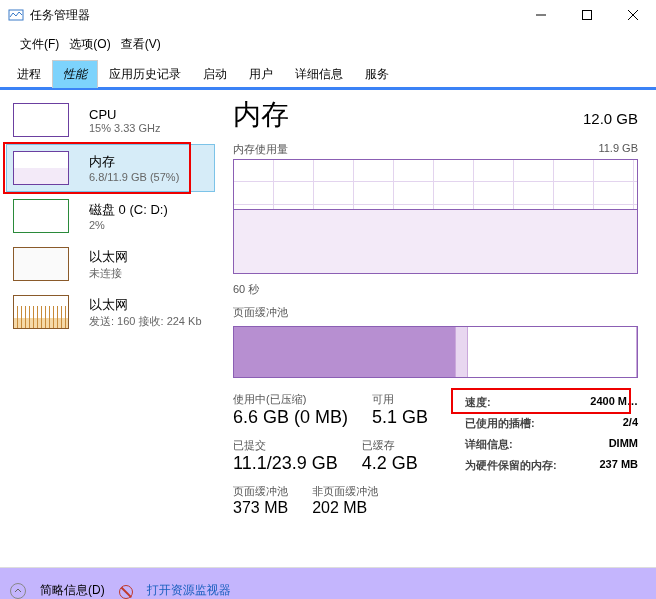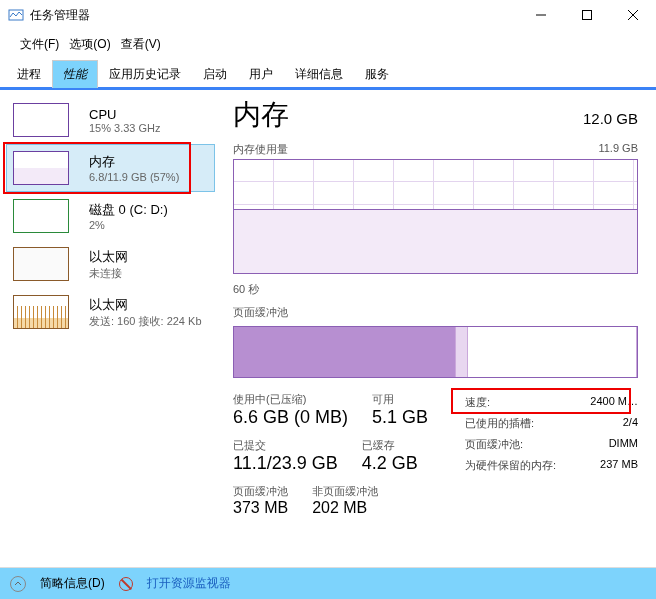--- a/index.html
+++ b/index.html
@@ -48,21 +48,21 @@
   .stats { display:flex; margin-top:14px; gap:0; }
   .statleft { flex:0 0 220px; display:block; }
   .statleft .row { margin-bottom:10px; }
   .statleft .pair { display:flex; gap:24px; }
   .sl { font-size:11px; color:#555; }
   .sv { font-size:18px; }
   .sv.sm { font-size:16px; }
   .statright { flex:1; padding-left:12px; }
   .statright .r { display:flex; justify-content:space-between; font-size:11px; color:#444; padding:3px 0; }
   .statright .r .v { color:#000; }
-  .footer { position:absolute; bottom:0; left:0; right:0; height:32px; border-top:1px solid #ddd; display:flex; align-items:center; gap:14px; padding:0 10px; font-size:12px; background:#7dd3fc;}
+  .footer { position:absolute; bottom:0; left:0; right:0; height:32px; border-top:1px solid #ddd; display:flex; align-items:flex-end; gap:14px; padding:0 10px; font-size:12px; background:#c4b5fd;}
   .footer .circ { width:16px; height:16px; border:1px solid #888; border-radius:50%; display:inline-flex; align-items:center; justify-content:center; }
   .footer a { color:#1a5fbf; text-decoration:none; }
   .nosym{ width:14px;height:14px;border:1.5px solid #c0392b;border-radius:50%;position:relative;display:inline-block;}
   .nosym::after{content:"";position:absolute;width:14px;height:1.5px;background:#c0392b;top:50%;left:-1px;transform:rotate(45deg) translateY(-50%);}
 </style>
 </head>
 <body>
 
 <div class="titlebar">
   <span class="icon">
@@ -192,31 +192,31 @@
           <div>
               <div class="sl">页面缓冲池</div>
               <div class="sv sm">373 MB</div>
             </div>
           <div>
               <div class="sl">非页面缓冲池</div>
               <div class="sv sm">202 MB</div>
             </div>
         </div>
       </div>
-      <div class="statright" style="position:relative;">
+      <div class="statright" style="position:relative;font-weight:bold;">
         <div class="r">
             <span>速度:</span>
             <span class="v">2400 M…</span>
           </div>
         <div class="r">
             <span>已使用的插槽:</span>
             <span class="v">2/4</span>
           </div>
         <div class="r">
-            <span>页面缓冲池:</span>
+            <span>详细信息:</span>
             <span class="v">DIMM</span>
           </div>
         <div class="r">
             <span>为硬件保留的内存:</span>
             <span class="v">237 MB</span>
           </div>
         <div class="redbox1" style="left:-2px; top:-4px; width:180px; height:26px;"></div>
       </div>
     </div>
   </div>

